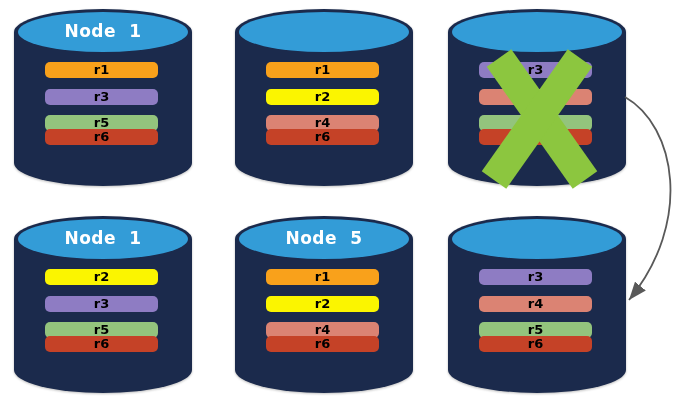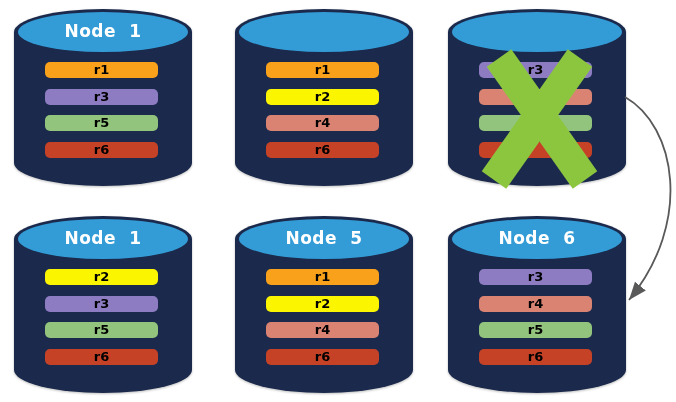--- a/index.html
+++ b/index.html
@@ -10,21 +10,21 @@
   .node{position:absolute;width:178px;height:178px;}
   .cyl{position:absolute;left:0;top:0;filter:drop-shadow(0 1px 1px rgba(0,0,0,0.25));}
   .node-title{
     position:absolute;top:12px;left:0;width:100%;text-align:center;
     color:#ffffff;font-size:17px;font-weight:bold;word-spacing:7px;letter-spacing:.4px;
   }
   .bar{
     position:absolute;left:31px;width:113px;height:16px;border-radius:5px;
     text-align:center;font-size:13px;font-weight:bold;line-height:16px;color:#000000;
   }
-  .b0{top:53px}.b1{top:80px}.b2{top:106px}.b3{top:133px}
+  .b0{top:53px}.b1{top:80px}.b2{top:106px}.b3{top:120px}
   .overlay{position:absolute;left:0;top:0;pointer-events:none;}
 </style>
 </head>
 <body>
 
 <div class="stage">
 
   <div class="node" style="left:14px;top:9px">
     <svg class="cyl" width="178" height="178" viewBox="0 0 178 178">
       <path d="M0,23 A89,23 0 0 1 178,23 L178,154 A89,23 0 0 1 0,154 Z" fill="#1B2A4C"></path>
@@ -81,21 +81,20 @@
     <div class="bar b1" style="background-color: rgb(251, 245, 0);">r2</div>
     <div class="bar b2" style="background-color: rgb(219, 131, 115);">r4</div>
     <div class="bar b3" style="background-color: rgb(197, 66, 39);">r6</div>
   </div>
 
   <div class="node" style="left:448px;top:216px">
     <svg class="cyl" width="178" height="178" viewBox="0 0 178 178">
       <path d="M0,23 A89,23 0 0 1 178,23 L178,154 A89,23 0 0 1 0,154 Z" fill="#1B2A4C"></path>
       <ellipse cx="89" cy="23" rx="85" ry="20" fill="#339CD7"></ellipse>
     </svg>
-    <div class="node-title">Node 6</div>
     <div class="bar b0" style="background-color: rgb(142, 124, 195);">r3</div>
     <div class="bar b1" style="background-color: rgb(219, 131, 115);">r4</div>
     <div class="bar b2" style="background-color: rgb(147, 196, 125);">r5</div>
     <div class="bar b3" style="background-color: rgb(197, 66, 39);">r6</div>
   </div>
 
   <svg class="overlay" width="676" height="402" viewBox="0 0 676 402">
     <defs>
       <marker id="ah" markerUnits="userSpaceOnUse" markerWidth="18" markerHeight="14" viewBox="0 0 18 14" refX="18" refY="7" orient="auto">
         <path d="M0,0 L18,7 L0,14 Z" fill="#595959"></path>

